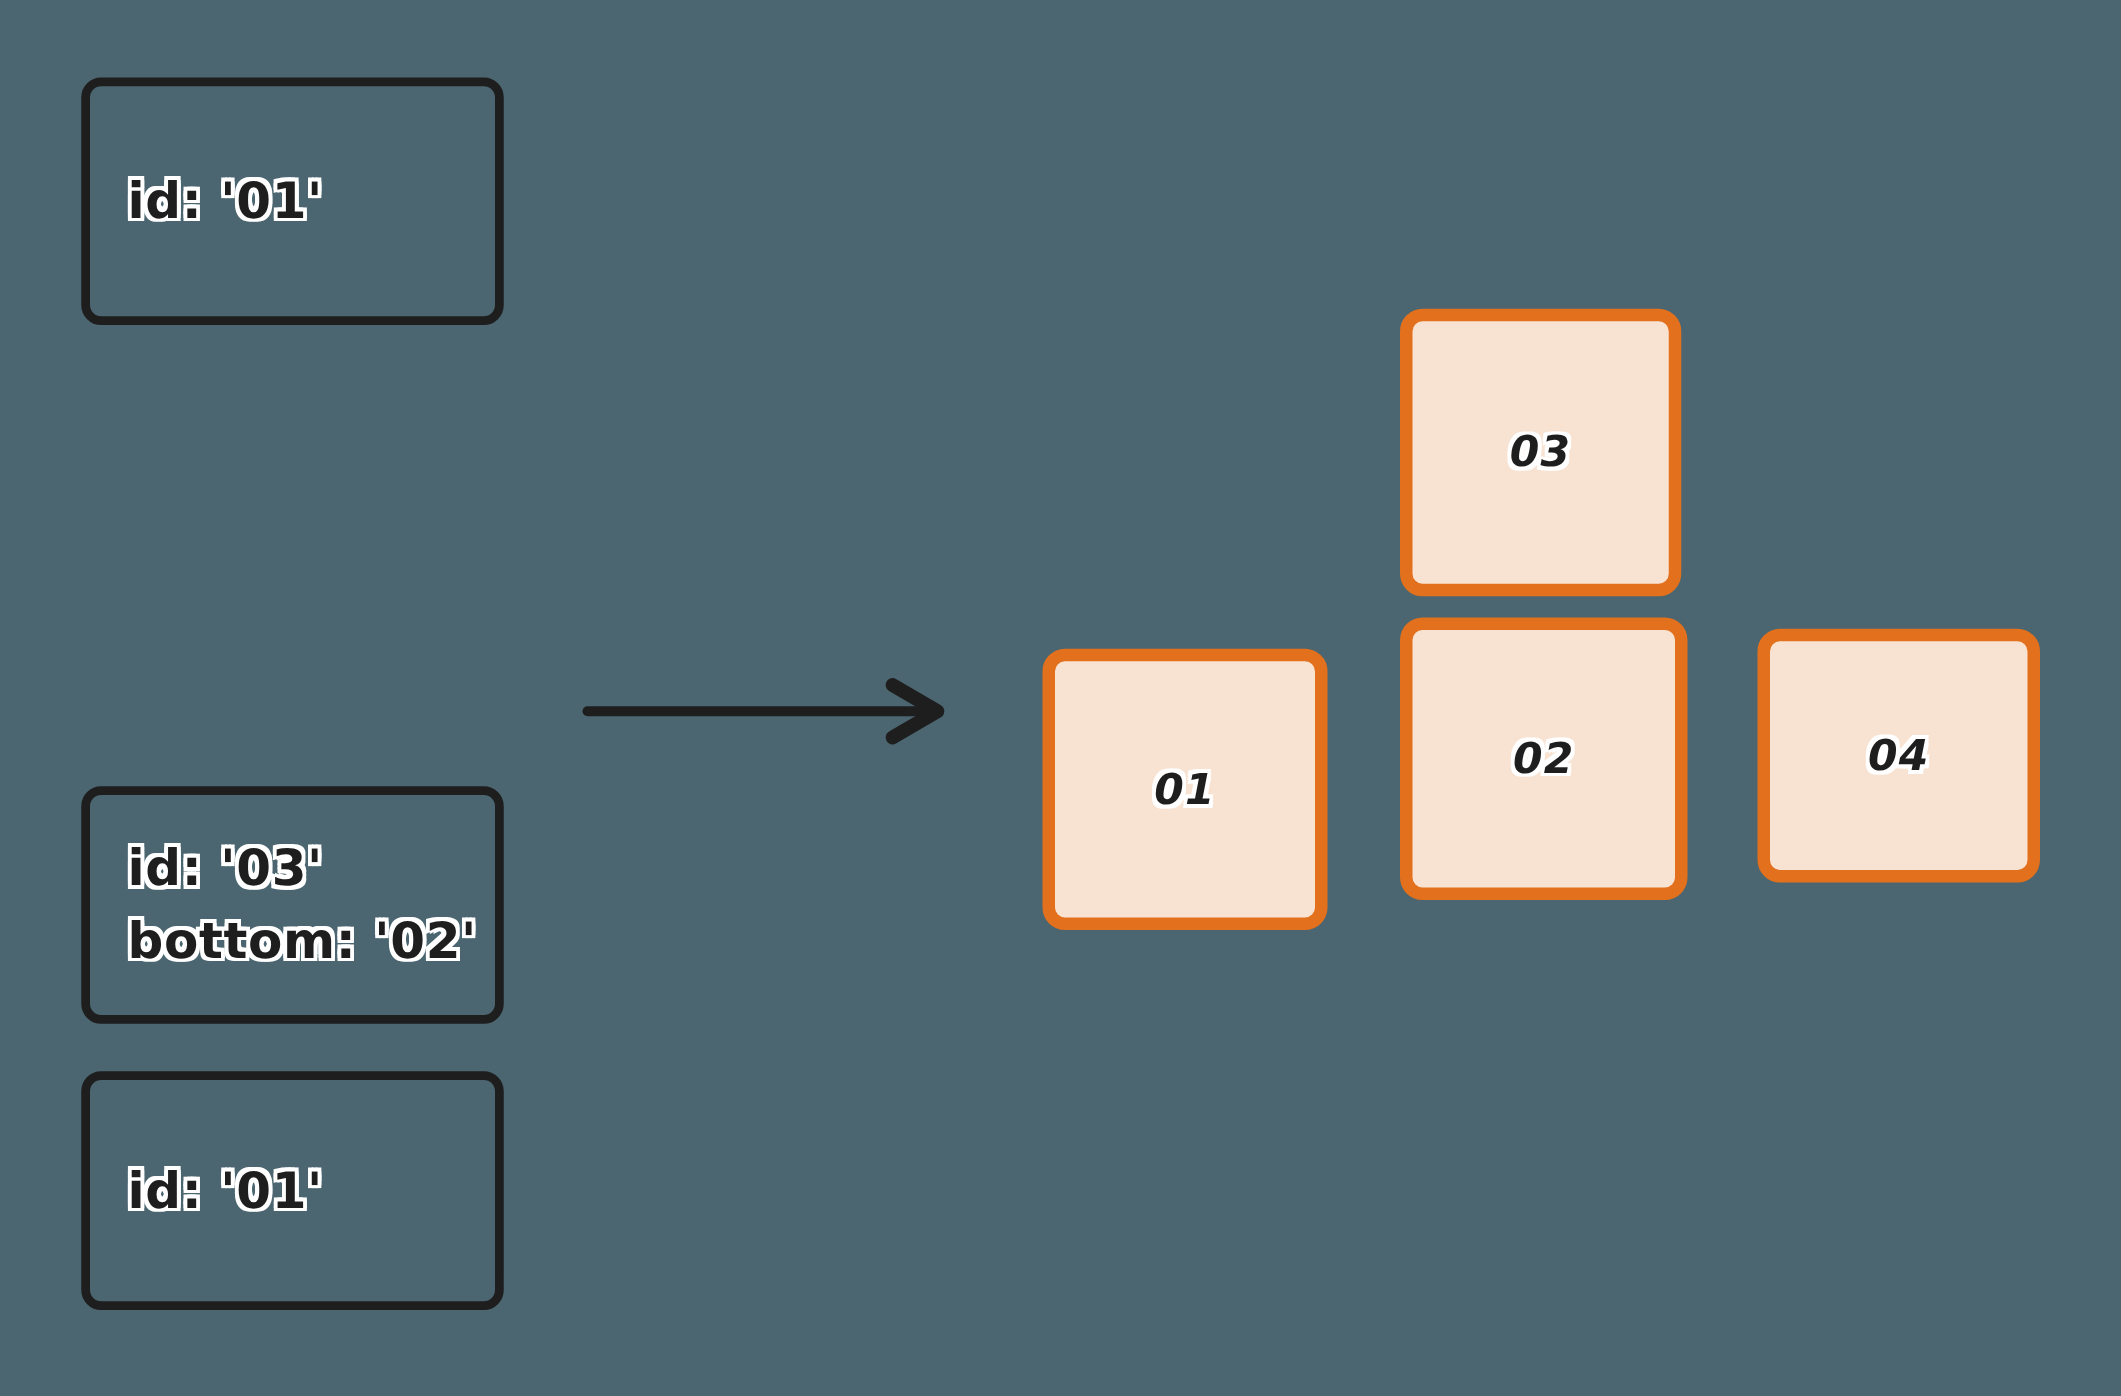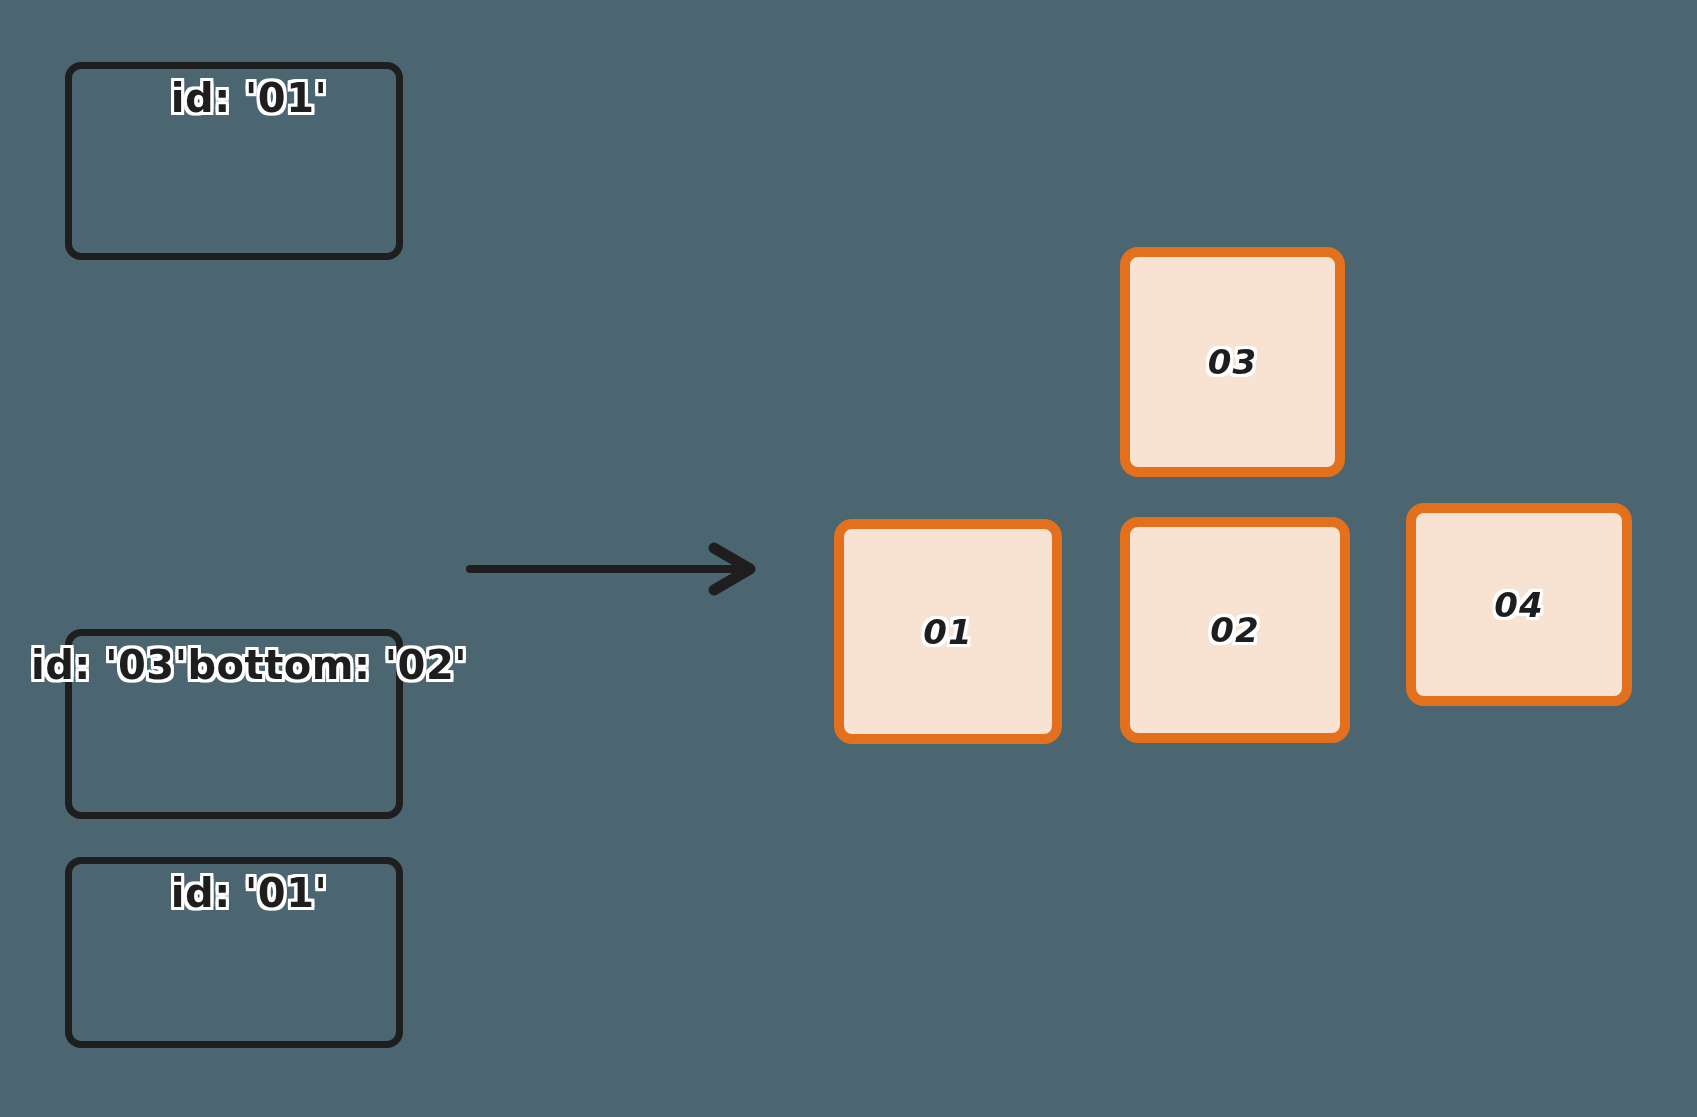--- a/index.html
+++ b/index.html
@@ -21,21 +21,21 @@
   }
 
   
   .spec-box {
     position: absolute;
     left: 65px;
     width: 338px;
     border: 7px solid var(--ink);
     border-radius: 16px;
     display: flex;
-    flex-direction: row;
+    flex-direction: column;
     justify-content: center;
     padding-left: 30px;
     background: transparent;
   }
   .spec-a { top: 62px;  height: 198px; }
   .spec-b { top: 298px; height: 295px; }
   .spec-c { top: 629px; height: 190px; }
   .spec-d { top: 857px; height: 191px; }
 
   .spec-line {
@@ -79,21 +79,21 @@
     position: absolute;
     background: var(--node-fill);
     border: 10px solid var(--accent);
     border-radius: 18px;
     display: flex;
     align-items: center;
     justify-content: center;
   }
   .node-03 { left: 1120px; top: 247px; width: 225px; height: 230px; }
   .node-01 { left: 834px;  top: 519px; width: 228px; height: 225px; }
-  .node-02 { left: 1120px; top: 517px; width: 230px; height: 226px; }
+  .node-02 { left: 1120px; top: 494px; width: 230px; height: 226px; }
   .node-04 { left: 1406px; top: 487px; width: 226px; height: 203px; margin-top: 16px; }
 
   .node-label {
     font-size: 34px;
     font-weight: 700;
     font-style: italic;
     color: var(--ink);
     letter-spacing: 1px;
     text-shadow:
       -3px -3px 0 var(--halo),  3px -3px 0 var(--halo),

